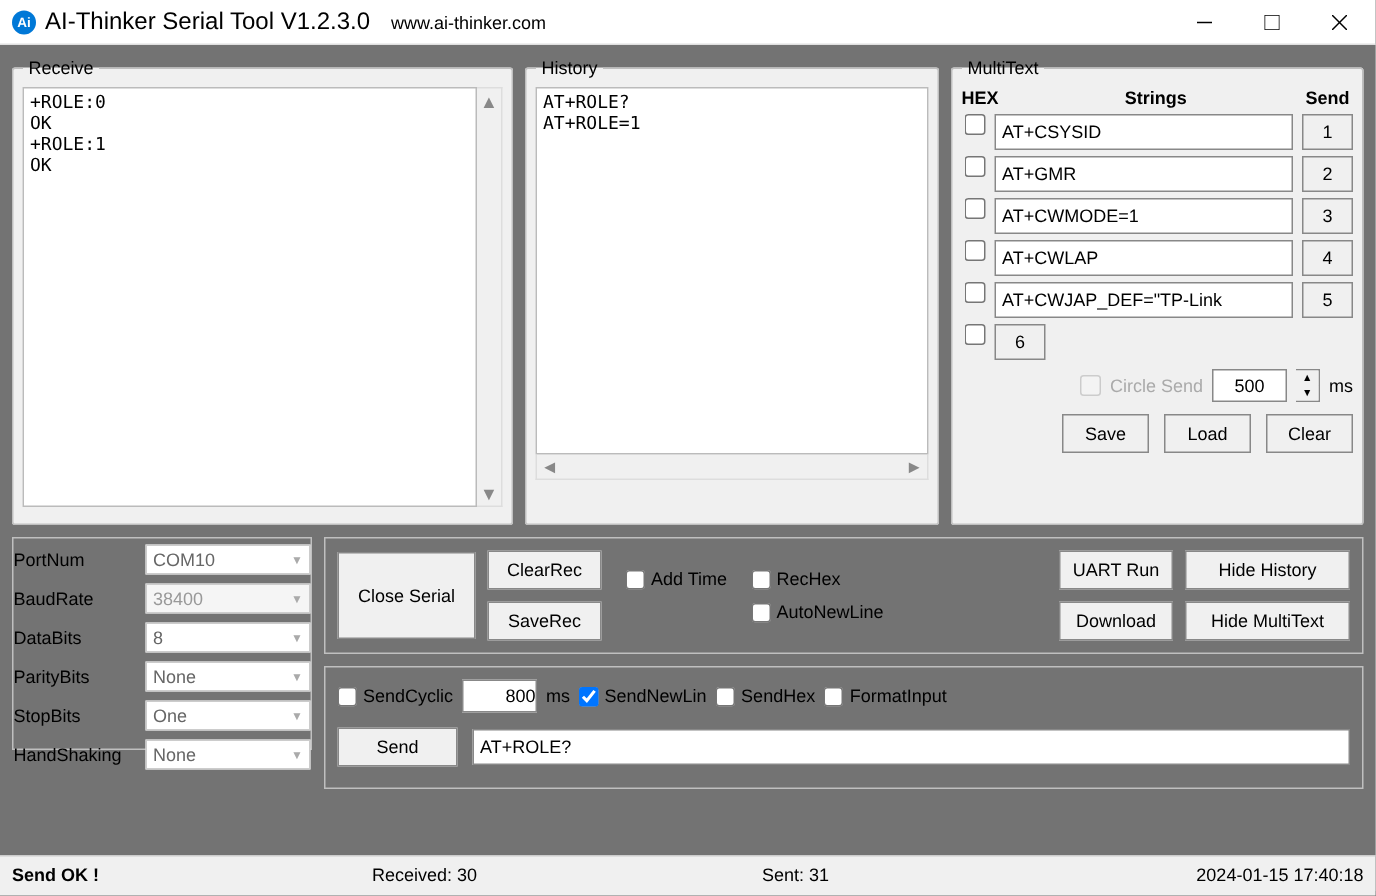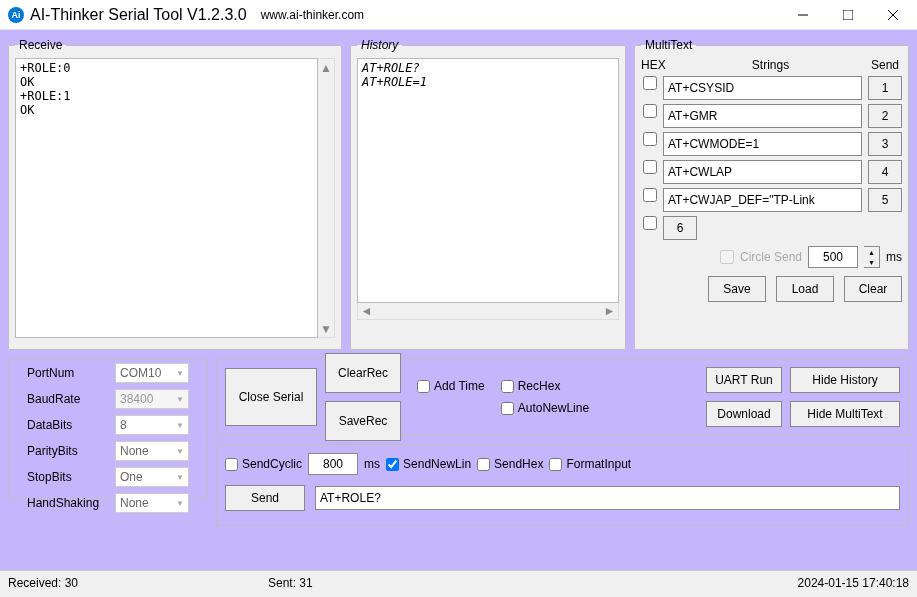--- a/index.html
+++ b/index.html
@@ -6,83 +6,83 @@
 body { background: #f0f0f0; width: 917px; height: 597px; overflow: hidden; }
 
 .titlebar { display: flex; align-items: center; height: 30px; background: #fff; border-bottom: 1px solid #e0e0e0; padding: 0 2px 0 8px; }
 .titlebar .logo { width: 16px; height: 16px; background: #0078d7; border-radius: 50%; display: flex; align-items: center; justify-content: center; color: #fff; font-weight: bold; font-size: 9px; margin-right: 6px; }
 .titlebar .title { flex: 0 0 auto; font-size: 16px; color: #000; }
 .titlebar .url { margin-left: 14px; font-size: 12px; color: #000; }
 .titlebar .spacer { flex: 1; }
 .titlebar .winbtn { width: 45px; height: 30px; display: flex; align-items: center; justify-content: center; font-size: 14px; cursor: default; }
 .titlebar .winbtn svg { width: 10px; height: 10px; stroke: #000; stroke-width: 1; fill: none; }
 
-.client { background: #c4b5fd; padding: 8px 8px 0 8px; height: 540px; }
+.client { background: #737373; padding: 8px 8px 0 8px; height: 540px; }
 
 fieldset.group { border: 1px solid #bfbfbf; border-radius: 2px; padding: 6px; background: #f0f0f0; position: relative; }
 fieldset.group > legend { font-size: 12px; padding: 0 4px; color: #000; }
 
 .toprow { display: flex; gap: 8px; height: 312px; }
 .toprow .receive { flex: 0 0 334px; }
-.toprow .history { flex: 0 0 276px; font-style: italic; }
+.toprow .history { flex: 0 0 276px; }
 .toprow .multitext { flex: 1; }
 
 .textarea-like { width: 100%; height: 100%; background: #fff; border: 1px solid #bbb; padding: 2px 4px; font-family: Consolas, monospace; font-size: 12px; white-space: pre; overflow: hidden; position: relative; }
 .receive .box { height: 280px; display: flex; }
 .receive .textarea-like { flex: 1; }
 .vscroll { width: 17px; background: #f0f0f0; border: 1px solid #ddd; border-left: none; display: flex; flex-direction: column; align-items: center; justify-content: space-between; font-size: 9px; color: #888; }
 .vscroll .arrow { height: 17px; display: flex; align-items: center; justify-content: center; width: 100%; }
 .history .box { height: 262px; display: flex; flex-direction: column; }
 .history .textarea-like { flex: 1; }
 .hscroll { height: 17px; background: #f0f0f0; border: 1px solid #ddd; border-top: none; display: flex; justify-content: space-between; align-items: center; font-size: 9px; color: #888; }
 .hscroll .arrow { width: 17px; display: flex; align-items: center; justify-content: center; height: 100%; }
 
-.multitext .hdr { display: flex; gap: 4px; margin-bottom: 4px; }
+.multitext .hdr { display: flex; gap: 4px; margin-bottom: 4px; font-weight: bold; }
 .multitext .hdr .h-hex { width: 32px; }
 .multitext .hdr .h-str { flex: 1; text-align: center; }
 .multitext .hdr .h-send { width: 34px; text-align: center; }
 .multitext .rows { display: flex; flex-direction: column; gap: 4px; max-height: 198px; overflow: hidden; }
 .multitext .row { display: flex; gap: 6px; }
 .multitext .row input[type=checkbox] { width: 14px; height: 14px; margin-left: 2px; }
 .multitext .row .str { flex: 1; height: 24px; border: 1px solid #888; background: #fff; padding: 0 4px; font-size: 12px; }
 .multitext .row .sendbtn { width: 34px; height: 24px; border: 1px solid #888; background: #f0f0f0; font-size: 12px; }
 .multitext .circle { display: flex; align-items: center; gap: 6px; margin-top: 6px; justify-content: flex-end; }
 .multitext .circle .lbl { color: #aaa; }
 .multitext .circle input[type=checkbox] { width: 14px; height: 14px; }
 .multitext .circle .num { width: 50px; height: 22px; border: 1px solid #888; text-align: center; }
 .spin { display: inline-flex; flex-direction: column; border: 1px solid #888; border-left: none; height: 22px; width: 16px; }
 .spin div { flex: 1; display: flex; align-items: center; justify-content: center; font-size: 7px; background: #f0f0f0; }
 .multitext .btns { display: flex; gap: 10px; justify-content: flex-end; margin-top: 8px; }
 .multitext .btns button { width: 58px; height: 26px; border: 1px solid #888; background: #f0f0f0; }
 
 .midrow { display: flex; gap: 8px; margin-top: 8px; height: 78px; }
-.port-panel { flex: 0 0 200px; border: 1px solid #bfbfbf; padding: 4px 18px; height: 142px; }
+.port-panel { flex: 0 0 200px; border: 1px solid #bfbfbf; padding: 4px 0; height: 142px; }
 .port-panel .prow { display: flex; align-items: center; margin-bottom: 6px; }
 .port-panel .prow label { width: 88px; font-size: 12px; }
 .port-panel .prow .combo { flex: 1; height: 20px; border: 1px solid #ccc; background: #fff; display: flex; align-items: center; justify-content: space-between; padding: 0 4px; font-size: 12px; color: #666; }
 .port-panel .prow .combo .chev { font-size: 8px; color: #aaa; }
 .port-panel .prow .combo.disabled { background: #f5f5f5; color: #999; }
 
 .ctrl-panel { flex: 1; border: 1px solid #bfbfbf; padding: 8px; display: flex; gap: 8px; align-items: center; }
 .ctrl-panel .bigbtn { width: 92px; height: 58px; border: 1px solid #888; background: #f0f0f0; }
 .ctrl-panel .col2 { display: flex; flex-direction: column; gap: 8px; }
-.ctrl-panel .col2 button { width: 76px; height: 40px; border: 1px solid #888; background: #f0f0f0; }
+.ctrl-panel .col2 button { width: 76px; height: 26px; border: 1px solid #888; background: #f0f0f0; }
 .ctrl-panel .checks { display: grid; grid-template-columns: auto auto; gap: 8px 16px; margin-left: 8px; }
 .ctrl-panel .checks label { display: flex; align-items: center; gap: 4px; font-size: 12px; }
 .ctrl-panel .col4 { display: flex; flex-direction: column; gap: 8px; margin-left: auto; }
 .ctrl-panel .col4 button { width: 76px; height: 26px; border: 1px solid #888; background: #f0f0f0; }
 .ctrl-panel .col5 { display: flex; flex-direction: column; gap: 8px; }
 .ctrl-panel .col5 button { width: 110px; height: 26px; border: 1px solid #888; background: #f0f0f0; }
 
 .sendrow { margin-top: 8px; display: flex; gap: 8px; height: 82px; }
 .sendrow .spacer-left { flex: 0 0 200px; }
 .send-panel { flex: 1; border: 1px solid #bfbfbf; padding: 8px; display: flex; flex-direction: column; gap: 10px; }
 .send-panel .line1 { display: flex; align-items: center; gap: 6px; }
 .send-panel .line1 label { display: flex; align-items: center; gap: 4px; font-size: 12px; }
-.send-panel .line1 .ms-input { width: 50px; height: 22px; border: 1px solid #888; text-align: center; }
+.send-panel .line1 .ms-input { width: 50px; height: 22px; border: 1px solid #888; text-align: right; }
 .send-panel .line2 { display: flex; align-items: center; gap: 10px; }
 .send-panel .line2 .sendbtn { width: 80px; height: 26px; border: 1px solid #888; background: #f0f0f0; }
 .send-panel .line2 .cmd { flex: 1; height: 24px; border: 1px solid #888; background: #fff; padding: 0 4px; font-size: 12px; }
 
 .statusbar { height: 24px; background: #f0f0f0; border-top: 1px solid #ccc; display: flex; align-items: center; padding: 0 8px; font-size: 12px; }
 .statusbar .s1 { font-weight: bold; width: 240px; }
 .statusbar .s2 { width: 260px; }
 .statusbar .s3 { flex: 1; }
 .statusbar .s4 { }
 
@@ -304,16 +304,17 @@
       <div class="line2">
         <button class="sendbtn">Send</button>
         <input class="cmd" value="AT+ROLE?" style="">
       </div>
     </div>
   </div>
 
 </div>
 
 <div class="statusbar">
+  <div class="s1">Send OK !</div>
   <div class="s2">Received: 30</div>
   <div class="s3">Sent: 31</div>
   <div class="s4">2024-01-15 17:40:18</div>
 </div>
 
 </body></html>

